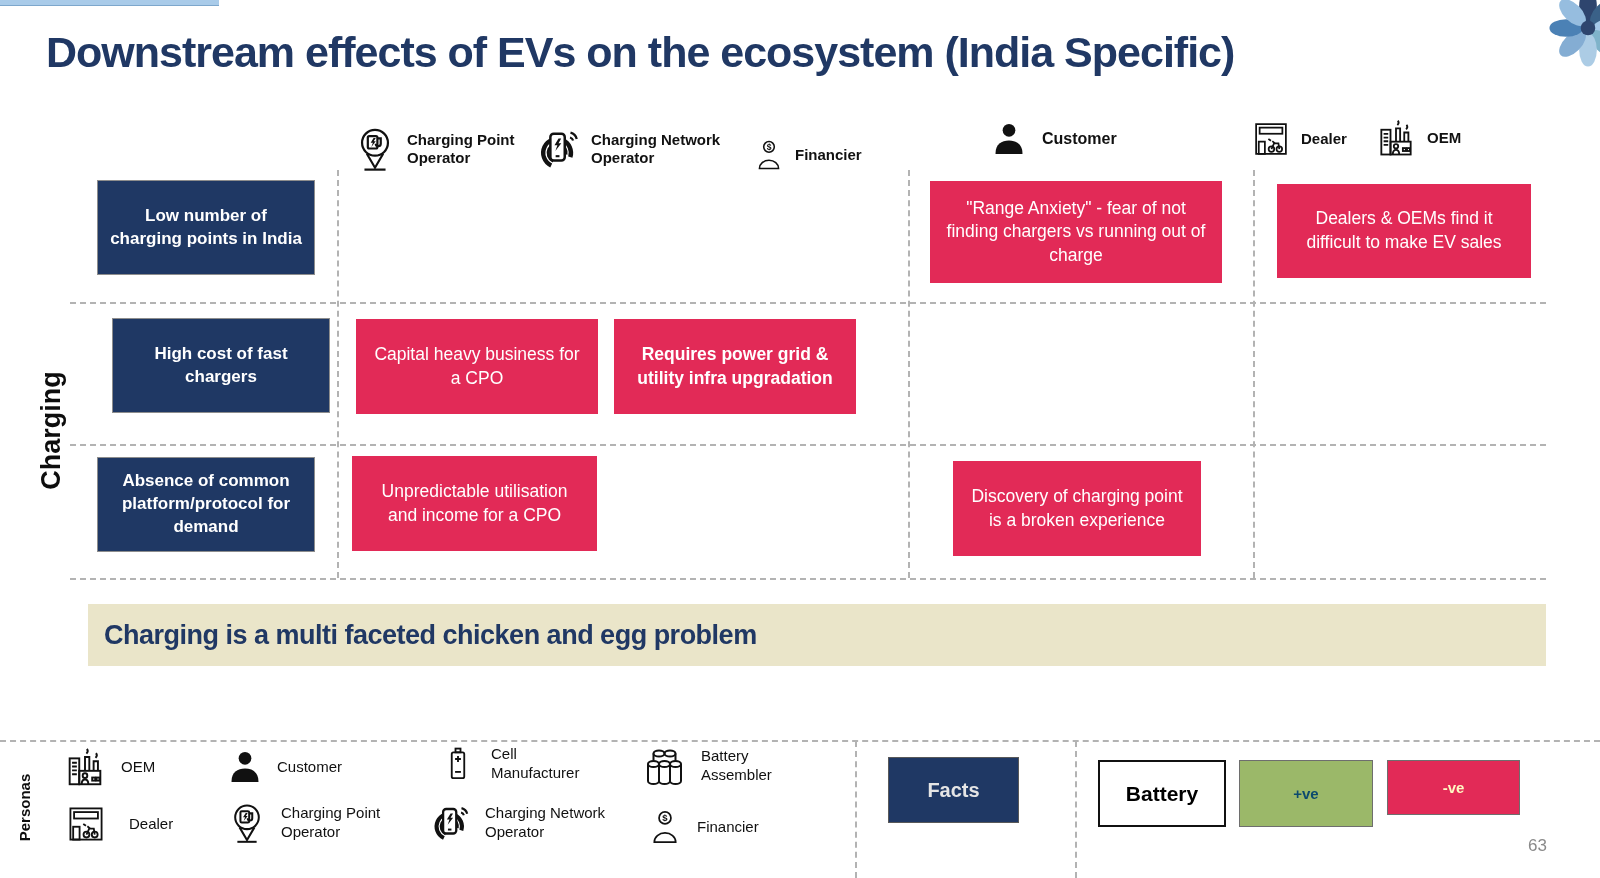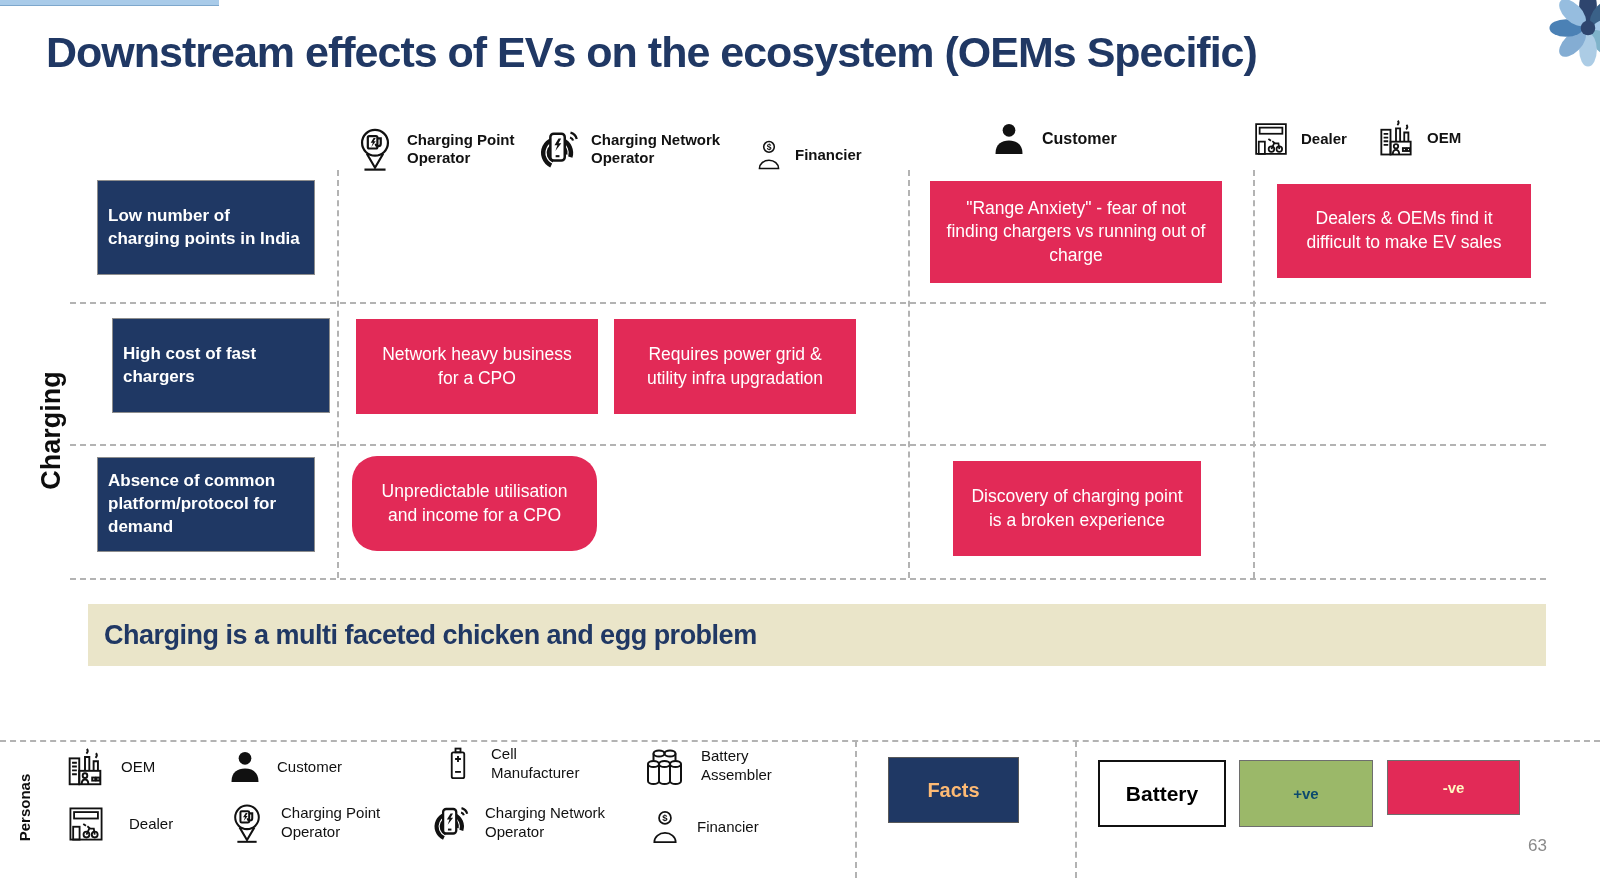--- a/index.html
+++ b/index.html
@@ -24,42 +24,42 @@
   .vlabel{display:flex;align-items:center;justify-content:center;}
   .vlabel span{transform:rotate(-90deg);white-space:nowrap;display:block;}
   .charging-label{left:34px;top:290px;width:34px;height:280px;font-size:27px;font-weight:700;color:#0d0d0d;}
   .personas-label{left:10px;top:752px;width:30px;height:110px;font-size:15px;font-weight:700;color:#0d0d0d;}
   
   .col-head{display:flex;align-items:center;gap:9px;}
   .col-head .lbl{font-size:15px;font-weight:700;color:#111;line-height:1.18;}
   
   .fact-box{
     background:#1f3864;color:#ffffff;font-weight:700;font-size:17px;line-height:1.35;
-    display:flex;align-items:center;justify-content:center;text-align:left;
+    display:flex;align-items:center;justify-content:center;text-align:center;
     padding:0 10px;box-sizing:border-box;border:1px solid #8d8d8d;
   }
   .impact-box{
     background:#e22a57;color:#ffffff;font-size:17.5px;line-height:1.35;
     display:flex;align-items:center;justify-content:center;text-align:center;
     padding:0 16px;box-sizing:border-box;
   }
   
   .banner{
     left:88px;top:604px;width:1458px;height:62px;background:#eae5c9;
     display:flex;align-items:center;box-sizing:border-box;padding-left:16px;
   }
   .banner span{font-size:27px;font-weight:700;color:#203864;letter-spacing:-0.5px;}
   
   .legend-item{display:flex;align-items:center;gap:13px;}
   .legend-item .lbl{font-size:15px;color:#111;line-height:1.25;}
   .key-box{
     display:flex;align-items:center;justify-content:center;text-align:center;
     box-sizing:border-box;font-weight:700;
   }
-  .facts-box{left:888px;top:757px;width:131px;height:66px;background:#1f3864;color:#fdba74;font-size:20px;border:1px solid #595959;}
+  .facts-box{left:888px;top:757px;width:131px;height:66px;background:#1f3864;color:#e5e5e5;font-size:20px;border:1px solid #595959;}
   .impact-key{left:1098px;top:760px;width:128px;height:67px;background:#ffffff;color:#000;font-size:21px;border:2.5px solid #111;}
   .pos-key{left:1239px;top:760px;width:134px;height:67px;background:#9bb869;color:#0c4a6e;font-size:15px;border:1px solid #6e6e6e;}
   .neg-key{left:1387px;top:760px;width:133px;height:55px;background:#e22a57;color:#fef9c3;font-size:15px;border:1px solid #6e6e6e;}
   .page-num{left:1528px;top:836px;font-size:17px;color:#8a8a8a;}
   svg.ic{display:block;flex:0 0 auto;}
 </style>
 </head>
 <body>
 
 <svg width="0" height="0" style="position:absolute" aria-hidden="true">
@@ -153,21 +153,21 @@
     <ellipse cx="48" cy="27" rx="8.5" ry="16" fill="#9fc5e8" transform="rotate(90 48 48)"></ellipse>
     <ellipse cx="48" cy="27" rx="8.5" ry="16" fill="#76aec6" transform="rotate(135 48 48)"></ellipse>
     <ellipse cx="48" cy="27" rx="8.5" ry="16" fill="#a6c9e4" transform="rotate(180 48 48)"></ellipse>
     <ellipse cx="48" cy="27" rx="8.5" ry="16" fill="#7ba7d0" transform="rotate(225 48 48)"></ellipse>
     <ellipse cx="48" cy="27" rx="8.5" ry="16" fill="#3e78b0" transform="rotate(270 48 48)"></ellipse>
     <ellipse cx="48" cy="27" rx="8.5" ry="16" fill="#8fb9dd" transform="rotate(315 48 48)"></ellipse>
     <circle cx="48" cy="48" r="7" fill="#1f3864"></circle>
   </g>
 </svg>
 
-<div class="abs title">Downstream effects of EVs on the ecosystem (OEMs Specific)</div>
+<div class="abs title">Downstream effects of EVs on the ecosystem (India Specific)</div>
 
 <div class="abs hdash" style="left:70px;top:302px;width:1476px;"></div>
 <div class="abs hdash" style="left:70px;top:444px;width:1476px;"></div>
 <div class="abs hdash" style="left:70px;top:578px;width:1476px;"></div>
 <div class="abs vdash" style="left:337px;top:170px;height:408px;"></div>
 <div class="abs vdash" style="left:908px;top:170px;height:408px;"></div>
 <div class="abs vdash" style="left:1253px;top:170px;height:408px;"></div>
 
 <div class="abs vlabel charging-label">
   <span>Charging</span>
@@ -209,23 +209,23 @@
     </svg>
   <span class="lbl">OEM</span>
 </div>
 
 <div class="abs fact-box" style="left:97px;top:180px;width:218px;height:95px;">Low number of charging points in India</div>
 <div class="abs fact-box" style="left:97px;top:318px;width:218px;height:95px;margin-left:15px;">High cost of fast chargers</div>
 <div class="abs fact-box" style="left:97px;top:457px;width:218px;height:95px;">Absence of common platform/protocol for demand</div>
 
 <div class="abs impact-box" style="left:930px;top:181px;width:292px;height:102px;">"Range Anxiety" - fear of not finding chargers vs running out of charge</div>
 <div class="abs impact-box" style="left:1277px;top:184px;width:254px;height:94px;">Dealers &amp; OEMs find it difficult to make EV sales</div>
-<div class="abs impact-box" style="left:356px;top:319px;width:242px;height:95px;">Network heavy business for a CPO</div>
-<div class="abs impact-box" style="left:614px;top:319px;width:242px;height:95px;">Requires power grid &amp; utility infra upgradation</div>
-<div class="abs impact-box" style="left:352px;top:456px;width:245px;height:95px;border-radius:25px;">Unpredictable utilisation and income for a CPO</div>
+<div class="abs impact-box" style="left:356px;top:319px;width:242px;height:95px;">Capital heavy business for a CPO</div>
+<div class="abs impact-box" style="left:614px;top:319px;width:242px;height:95px;font-weight:bold;">Requires power grid &amp; utility infra upgradation</div>
+<div class="abs impact-box" style="left:352px;top:456px;width:245px;height:95px;">Unpredictable utilisation and income for a CPO</div>
 <div class="abs impact-box" style="left:953px;top:461px;width:248px;height:95px;">Discovery of charging point is a broken experience</div>
 
 <div class="abs banner">
   <span>Charging is a multi faceted chicken and egg problem</span>
 </div>
 
 <div class="abs hdash" style="left:0;top:740px;width:1600px;"></div>
 <div class="abs vdash" style="left:855px;top:741px;height:137px;"></div>
 <div class="abs vdash" style="left:1075px;top:741px;height:137px;"></div>
 

